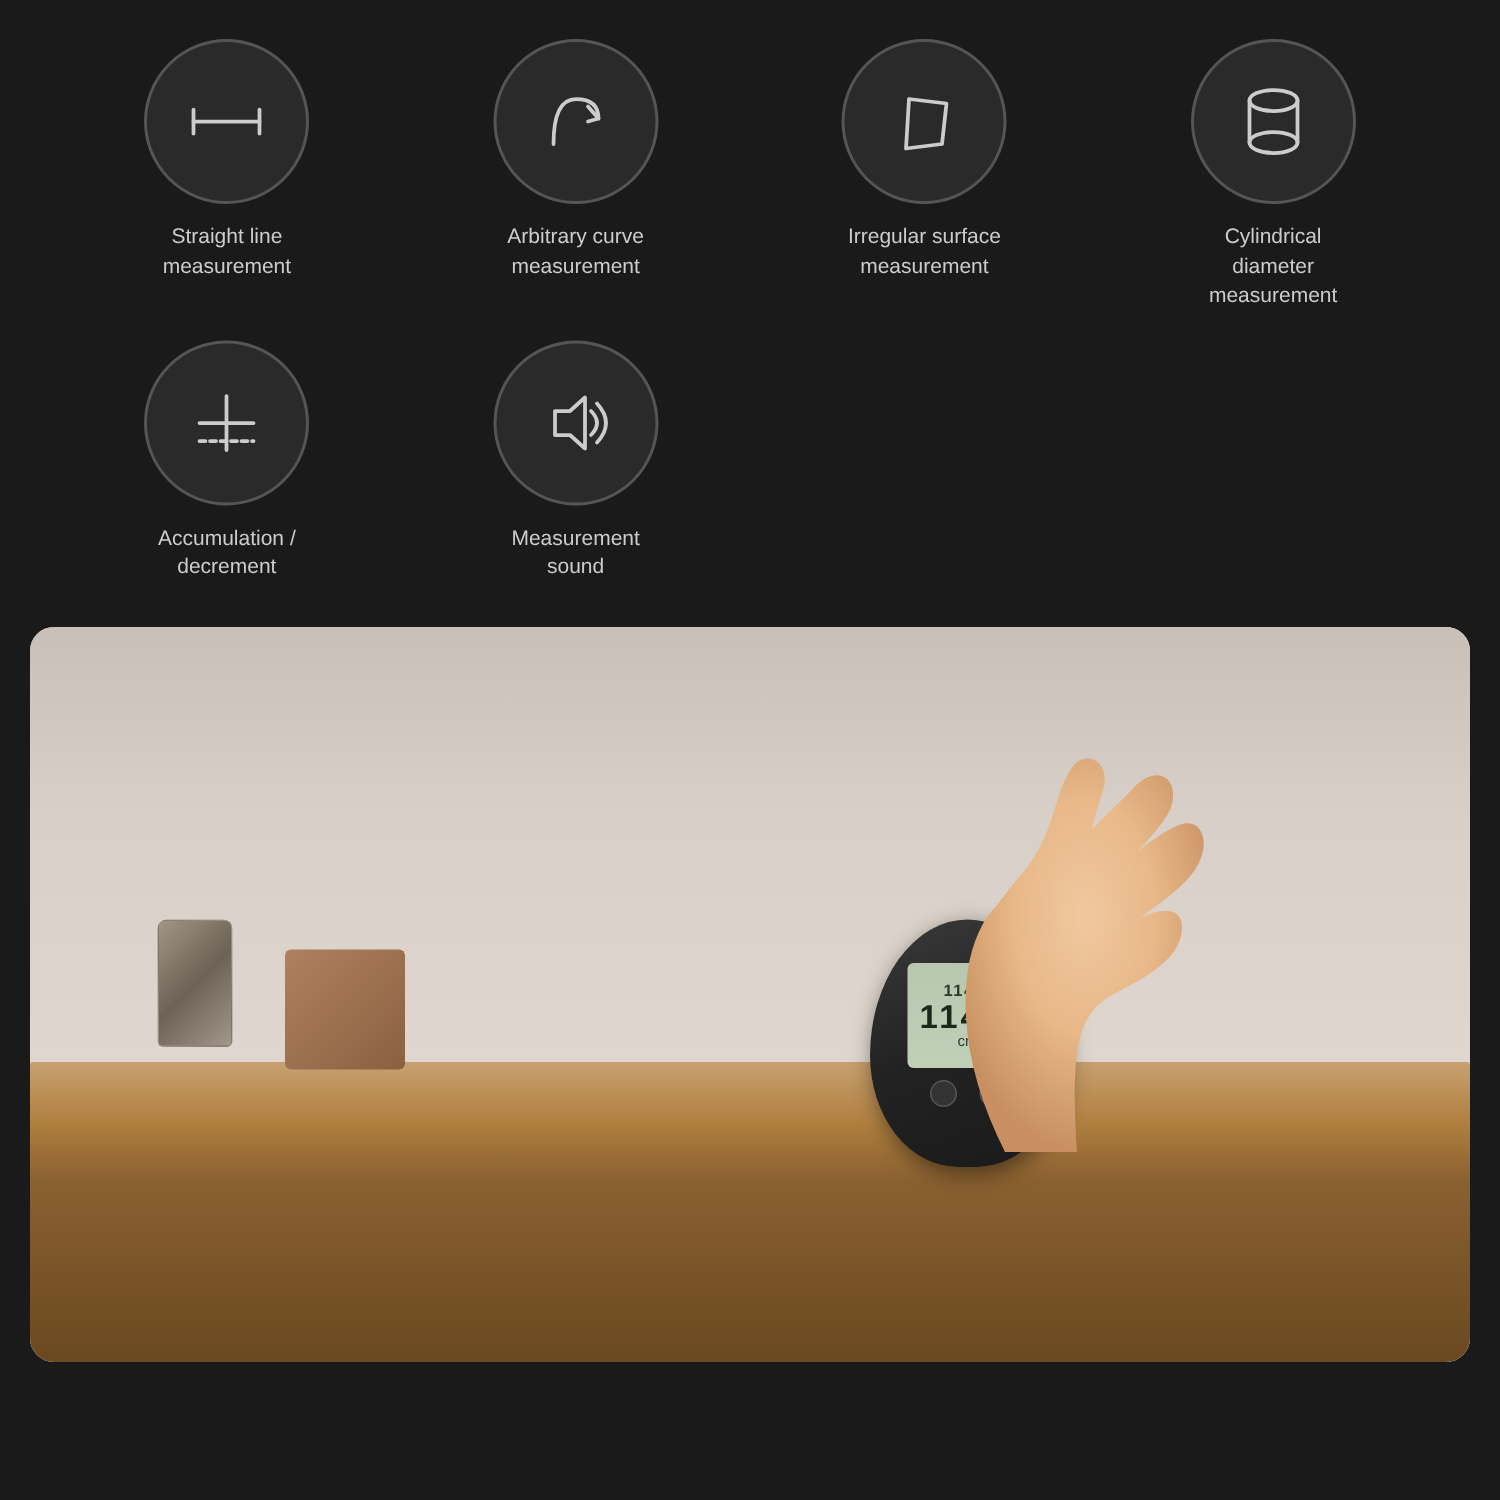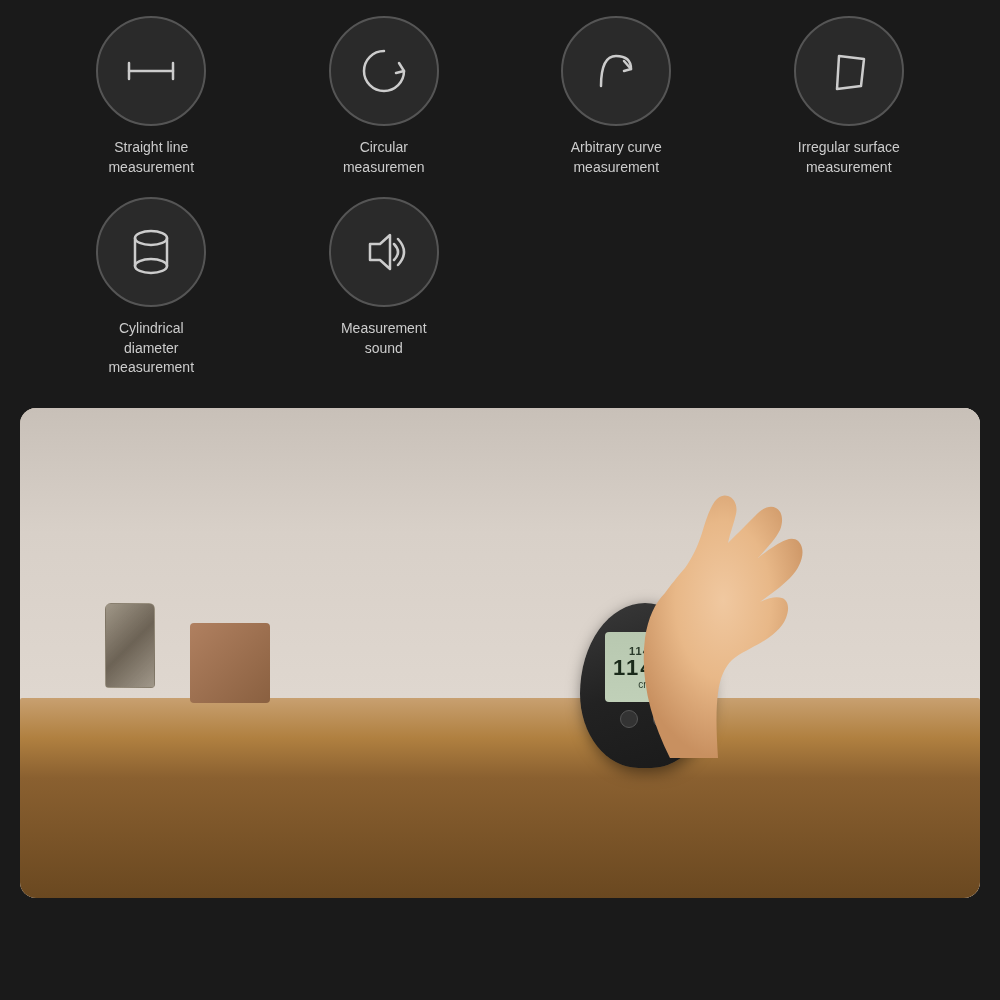--- a/index.html
+++ b/index.html
@@ -6,21 +6,21 @@
     body {
       width: 1000px;
       height: 1000px;
       background-color: #1a1a1a;
       font-family: 'Arial', sans-serif;
       overflow: hidden;
     }
 
     .top-section {
       background-color: #1a1a1a;
-      padding: 16px 40px 20px 40px;
+      padding: 26px 40px 20px 40px;
       display: grid;
       grid-template-columns: repeat(4, 1fr);
       gap: 20px 10px;
     }
 
     .feature-item {
       display: flex;
       flex-direction: column;
       align-items: center;
       gap: 12px;
@@ -221,29 +221,20 @@
       <div class="circle-icon">
         <svg width="60" height="40" viewBox="0 0 60 40">
           <line x1="8" y1="20" x2="52" y2="20" stroke="#ccc" stroke-width="2.5"></line>
           <line x1="8" y1="12" x2="8" y2="28" stroke="#ccc" stroke-width="2.5"></line>
           <line x1="52" y1="12" x2="52" y2="28" stroke="#ccc" stroke-width="2.5"></line>
         </svg>
       </div>
       <span class="feature-label">Straight line<br>measurement</span>
     </div>
 
-    <div class="feature-item">
-      <div class="circle-icon">
-        <svg width="60" height="60" viewBox="0 0 60 60">
-          <path d="M 30 10 A 20 20 0 1 0 50 30" stroke="#ccc" stroke-width="2.5" fill="none"></path>
-          <polyline points="45,22 50,30 42,32" stroke="#ccc" stroke-width="2.5" fill="none"></polyline>
-        </svg>
-      </div>
-      <span class="feature-label">Circular<br>measuremen</span>
-    </div>
 
     <div class="feature-item">
       <div class="circle-icon">
         <svg width="60" height="60" viewBox="0 0 60 60">
           <path d="M 15 45 Q 15 15 30 15 Q 45 15 45 28" stroke="#ccc" stroke-width="2.5" fill="none"></path>
           <polyline points="38,20 45,28 38,30" stroke="#ccc" stroke-width="2.5" fill="none"></polyline>
         </svg>
       </div>
       <span class="feature-label">Arbitrary curve<br>measurement</span>
     </div>
@@ -262,20 +253,30 @@
         <svg width="60" height="65" viewBox="0 0 60 65">
           <ellipse cx="30" cy="18" rx="16" ry="7" stroke="#ccc" stroke-width="2.5" fill="none"></ellipse>
           <line x1="14" y1="18" x2="14" y2="46" stroke="#ccc" stroke-width="2.5"></line>
           <line x1="46" y1="18" x2="46" y2="46" stroke="#ccc" stroke-width="2.5"></line>
           <ellipse cx="30" cy="46" rx="16" ry="7" stroke="#ccc" stroke-width="2.5" fill="none"></ellipse>
         </svg>
       </div>
       <span class="feature-label">Cylindrical<br>diameter<br>measurement</span>
     </div>
 
+    <div class="feature-item">
+      <div class="circle-icon">
+        <svg width="60" height="60" viewBox="0 0 60 60">
+          <line x1="30" y1="12" x2="30" y2="48" stroke="#ccc" stroke-width="2.5"></line>
+          <line x1="12" y1="30" x2="48" y2="30" stroke="#ccc" stroke-width="2.5"></line>
+          <line x1="12" y1="42" x2="48" y2="42" stroke="#ccc" stroke-width="2.5" stroke-dasharray="4,3"></line>
+        </svg>
+      </div>
+      <span class="feature-label">Accumulation /<br>decrement</span>
+    </div>
 
     <div class="feature-item">
       <div class="circle-icon">
         <svg width="60" height="60" viewBox="0 0 60 60">
           <polygon points="16,22 26,22 36,13 36,47 26,38 16,38" stroke="#ccc" stroke-width="2.5" fill="none"></polygon>
           <path d="M 40 22 Q 48 30 40 38" stroke="#ccc" stroke-width="2.5" fill="none"></path>
           <path d="M 44 17 Q 56 30 44 43" stroke="#ccc" stroke-width="2.5" fill="none"></path>
         </svg>
       </div>
       <span class="feature-label">Measurement<br>sound</span>

